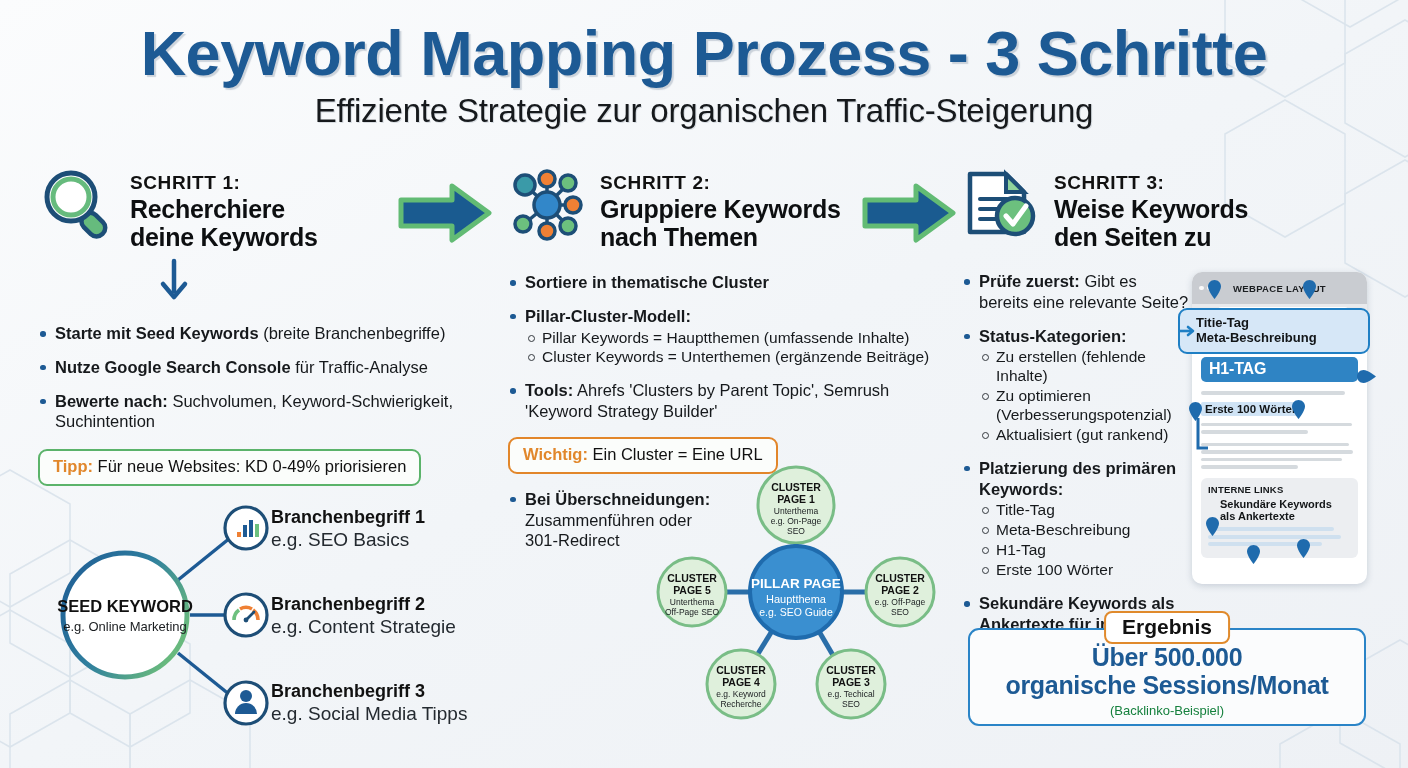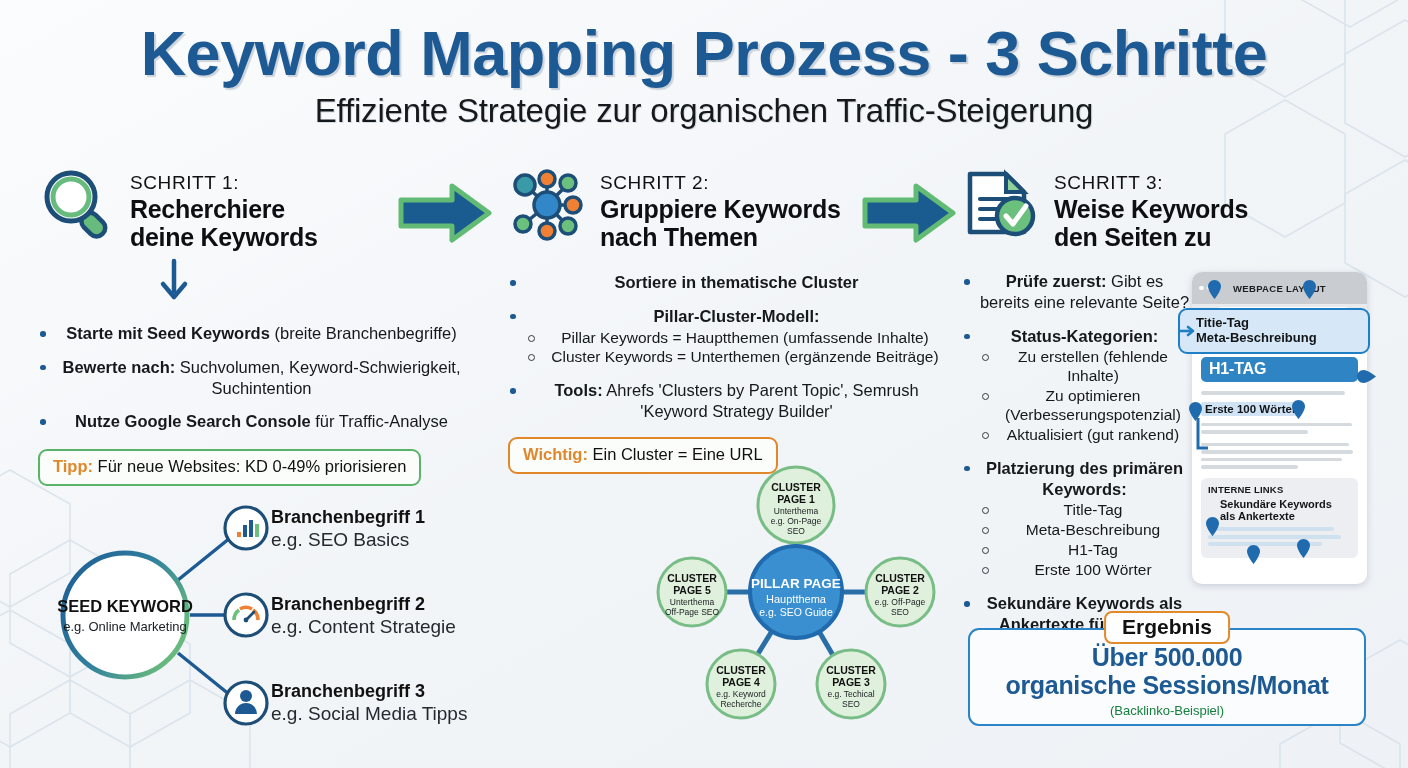--- a/index.html
+++ b/index.html
@@ -38,33 +38,33 @@
   .cols { position: absolute; top: 168px; left: 0; width: 1408px; }
   .col { position: absolute; top: 0; }
   .col1 { left: 38px; width: 430px; }
   .col2 { left: 508px; width: 440px; }
   .col3 { left: 962px; width: 430px; }
 
   .stephead { display: flex; align-items: flex-start; gap: 14px; }
   .stepicon { flex: 0 0 auto; width: 78px; height: 74px; }
   .steptext { padding-top: 4px; }
   .stepnum {
-    font-size: 19px; font-weight: normal; letter-spacing: .6px; color: #111;
+    font-size: 19px; font-weight: bold; letter-spacing: .6px; color: #111;
   }
   .steptitle {
     font-size: 25px; font-weight: bold; line-height: 1.12; color: #0d0f11;
     letter-spacing: -0.3px; margin-top: 1px;
   }
 
   .arrow { position: absolute; top: 14px; width: 94px; height: 62px; }
   .arrow-a { left: 398px; }
   .arrow-b { left: 862px; }
 
   
-  ul.blist { list-style: none; text-align: center; }
+  ul.blist { list-style: none; }
   ul.blist > li {
     position: relative; padding-left: 17px; font-size: 16.5px;
     line-height: 1.26; margin-bottom: 13px; color: #16191c;
   }
   ul.blist > li::before {
     content: ""; position: absolute; left: 2px; top: 8px;
     width: 5.5px; height: 5.5px; border-radius: 50%; background: #1d5a94;
   }
   ul.blist b { font-weight: bold; }
   ul.sub { list-style: none; margin-top: 2px; }
@@ -230,22 +230,22 @@
         </div>
       </div>
 
       <svg width="60" height="48" style="margin:6px 0 0 108px;">
         <line x1="28" y1="4" x2="28" y2="34" stroke="#1d5a94" stroke-width="4.5" stroke-linecap="round"></line>
         <polyline points="17,27 28,40 39,27" fill="none" stroke="#1d5a94" stroke-width="4.5" stroke-linecap="round" stroke-linejoin="round"></polyline>
       </svg>
 
       <ul class="blist" style="margin-top:14px;">
         <li><b>Starte mit Seed Keywords</b><span> (breite Branchenbegriffe)</span></li>
+        <li><b>Nutze Google Search Console</b><span> für Traffic-Analyse</span></li>
         <li><b>Bewerte nach:</b><span> Suchvolumen, Keyword-Schwierigkeit, Suchintention</span></li>
-        <li><b>Nutze Google Search Console</b><span> für Traffic-Analyse</span></li>
       </ul>
 
       <div class="callout callout-green" style="margin-top:4px;">
         <span class="lead">Tipp:</span><span> Für neue Websites: KD 0-49% priorisieren</span>
       </div>
     </div>
 
     <div class="col col2">
       <div class="stephead">
         <svg class="stepicon" viewBox="0 0 78 74">
@@ -287,20 +287,23 @@
             <li>Cluster Keywords = Unterthemen (ergänzende Beiträge)</li>
           </ul>
         </li>
         <li><b>Tools:</b><span> Ahrefs 'Clusters by Parent Topic', Semrush 'Keyword Strategy Builder'</span></li>
       </ul>
 
       <div class="callout callout-orange" style="margin-top:2px;">
         <span class="lead">Wichtig:</span><span> Ein Cluster = Eine URL</span>
       </div>
 
+      <ul class="blist" style="margin-top:15px; width:215px;">
+        <li><b>Bei Überschneidungen:</b><span> Zusammenführen oder 301-Redirect</span></li>
+      </ul>
     </div>
 
     <div class="col col3">
       <div class="stephead">
         <svg class="stepicon" viewBox="0 0 78 74">
           <path d="M8 6 h36 l18 18 v40 h-54 z" fill="#ffffff" stroke="#1d4e77" stroke-width="4.5" stroke-linejoin="round"></path>
           <path d="M44 6 v18 h18 z" fill="#8fd39b" stroke="#1d4e77" stroke-width="4"></path>
           <g stroke="#1d4e77" stroke-width="4" stroke-linecap="round">
             <line x1="18" y1="31" x2="45" y2="31"></line>
             <line x1="18" y1="41" x2="45" y2="41"></line>

